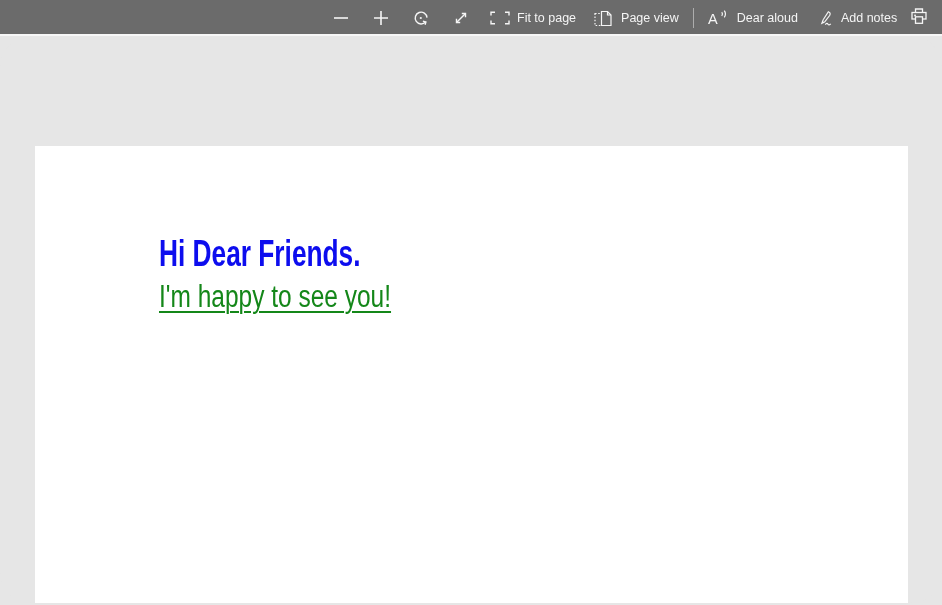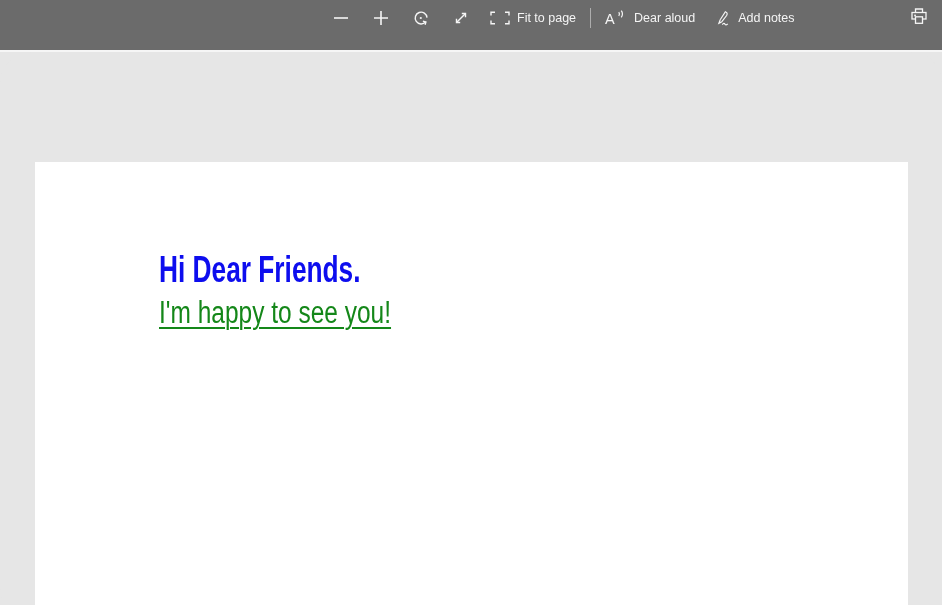--- a/index.html
+++ b/index.html
@@ -14,21 +14,21 @@
   html, body {
     width: 942px; height: 605px; overflow: hidden;
     font-family: "Liberation Sans", sans-serif;
     background: var(--canvas-bg);
   }
   .app { position: relative; width: 942px; height: 605px; }
 
   
   .toolbar {
     position: relative;
-    width: 100%; height: 52px;
+    width: 100%; height: 36px;
     background: var(--toolbar-bg);
     border-bottom: 2px solid #f6f6f6;
     z-index: 10;
   }
   .toolbar-main {
     position: absolute; left: 321px; top: 0; height: 36px;
     display: flex; align-items: center;
   }
   .tb-btn {
     height: 36px;
@@ -145,20 +145,30 @@
           <svg width="20" height="14" viewBox="0 0 20 14" fill="none" stroke="currentColor" stroke-width="1.4">
             <path d="M1 4.5 V1.2 H5"></path>
             <path d="M15 1.2 H19 V4.5"></path>
             <path d="M19 9.5 V12.8 H15"></path>
             <path d="M5 12.8 H1 V9.5"></path>
           </svg>
         </span>
         <span>Fit to page</span>
       </button>
 
+      <button class="tb-btn labeled">
+        <span>
+          <svg width="20" height="17" viewBox="0 0 20 17" fill="none" stroke="currentColor" stroke-width="1.2">
+            <rect x="1" y="3.5" width="9.5" height="12" stroke-dasharray="1.6 1.6"></rect>
+            <path d="M7.5 1.5 H13.5 L17 5 V15.5 H7.5 Z" fill="var(--toolbar-bg)"></path>
+            <path d="M13.5 1.5 V5 H17"></path>
+          </svg>
+        </span>
+        <span>Page view</span>
+      </button>
 
       <div class="tb-sep"></div>
 
       <button class="tb-btn labeled">
         <span>
           <svg width="22" height="18" viewBox="0 0 22 18" fill="none" stroke="currentColor" stroke-width="1.2">
             <text x="0" y="14.5" font-size="14.5" font-family="Liberation Sans, sans-serif" fill="currentColor" stroke="none">A</text>
             <path d="M13.8 3.2 q1.3 1.9 0 3.8"></path>
             <path d="M16.3 1.6 q2.3 3.4 0 6.8"></path>
           </svg>

